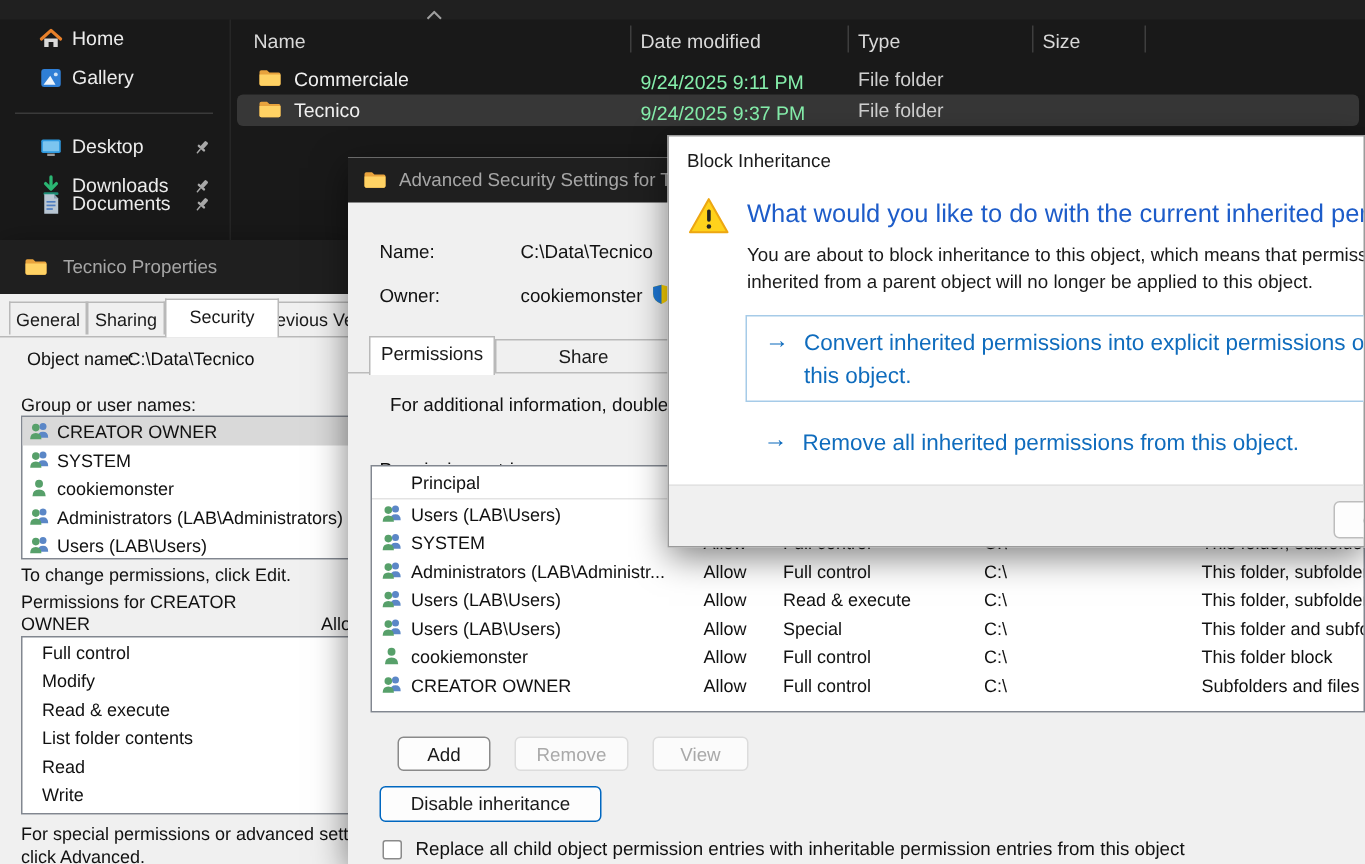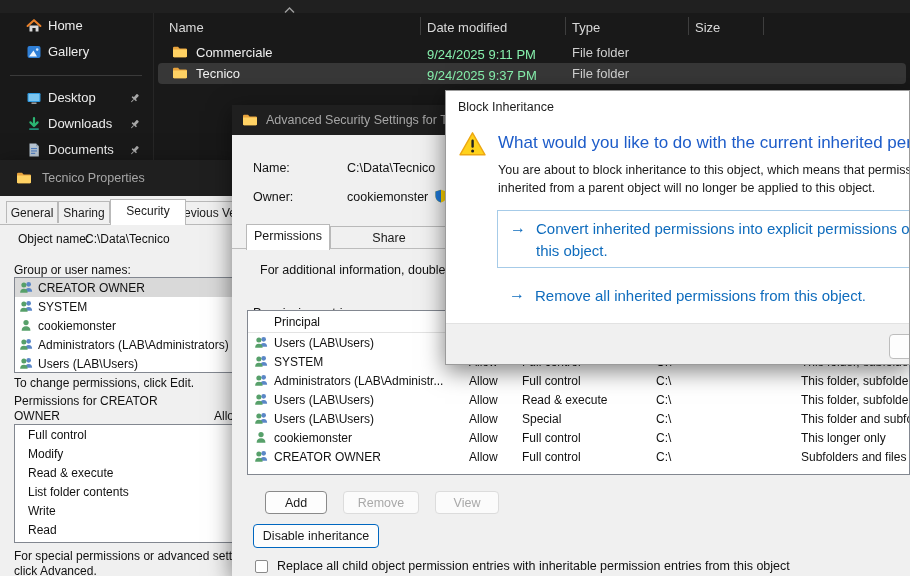--- a/index.html
+++ b/index.html
@@ -168,21 +168,21 @@
     </div>
     <div class="side-item" style="top:86px">
       <svg class="ic" viewBox="0 0 16 16">
           <use href="#i-desktop"></use>
         </svg>
       <span class="lbl">Desktop</span>
       <svg class="pin" viewBox="0 0 16 16">
           <use href="#i-pin"></use>
         </svg>
     </div>
-    <div class="side-item" style="top:138px">
+    <div class="side-item" style="top:124px">
       <svg class="ic" viewBox="0 0 16 16">
           <use href="#i-document"></use>
         </svg>
       <span class="lbl">Documents</span>
       <svg class="pin" viewBox="0 0 16 16">
           <use href="#i-pin"></use>
         </svg>
     </div>
     <div class="pane-divider"></div>
 
@@ -281,24 +281,24 @@
       <div class="li">
           <span class="txt" style="left:13px">Modify</span>
         </div>
       <div class="li">
           <span class="txt" style="left:13px">Read &amp; execute</span>
         </div>
       <div class="li">
           <span class="txt" style="left:13px">List folder contents</span>
         </div>
       <div class="li">
+          <span class="txt" style="left:13px">Read</span>
+        </div>
+      <div class="li">
           <span class="txt" style="left:13px">Write</span>
-        </div>
-      <div class="li">
-          <span class="txt" style="left:13px">Read</span>
         </div>
       <div class="li">
           <span class="txt" style="left:13px">Special permissions</span>
         </div>
     </div>
 
     <div class="abs small-txt" style="left:14px; top:389px">For special permissions or advanced settings,</div>
     <div class="abs small-txt" style="left:14px; top:404px">click Advanced.</div>
   </div>
 
@@ -380,39 +380,39 @@
         <span class="cell" style="left:553px">This folder and subfolders</span>
       </div>
       <div class="trow">
         <svg class="uic" viewBox="0 0 16 16">
             <use href="#i-user"></use>
           </svg>
         <span class="cell" style="left:26px">cookiemonster</span>
         <span class="cell" style="left:221px">Allow</span>
         <span class="cell" style="left:274px">Full control</span>
         <span class="cell" style="left:408px">C:\</span>
-        <span class="cell" style="left:553px">This longer only</span>
+        <span class="cell" style="left:553px">This folder block</span>
       </div>
       <div class="trow">
         <svg class="uic" viewBox="0 0 16 16">
             <use href="#i-users"></use>
           </svg>
         <span class="cell" style="left:26px">CREATOR OWNER</span>
         <span class="cell" style="left:221px">Allow</span>
         <span class="cell" style="left:274px">Full control</span>
         <span class="cell" style="left:408px">C:\</span>
         <span class="cell" style="left:553px">Subfolders and files only</span>
       </div>
     </div>
 
     <button class="btn primaryish" style="left:33px; top:386px; width:62px; height:23px">Add</button>
     <button class="btn disabled" style="left:111px; top:386px; width:76px; height:23px">Remove</button>
     <button class="btn disabled" style="left:203px; top:386px; width:64px; height:23px">View</button>
 
-    <button class="btn blue-focus" style="left:21px; top:419px; width:126px; height:24px">Disable inheritance</button>
+    <button class="btn blue-focus" style="left:21px; top:419px; width:148px; height:24px">Disable inheritance</button>
 
     <div class="chk" style="left:23px; top:455px"></div>
     <div class="abs label13" style="left:45px; top:454px">Replace all child object permission entries with inheritable permission entries from this object</div>
   </div>
 
   <div class="win" id="block" style="left:445px; top:90px; width:465px; height:275px;">
     <div class="hd">Block Inheritance</div>
 
     <svg class="abs" style="left:13px; top:40px" width="27" height="26" viewBox="0 0 27 26">
         <use href="#i-warning"></use>

